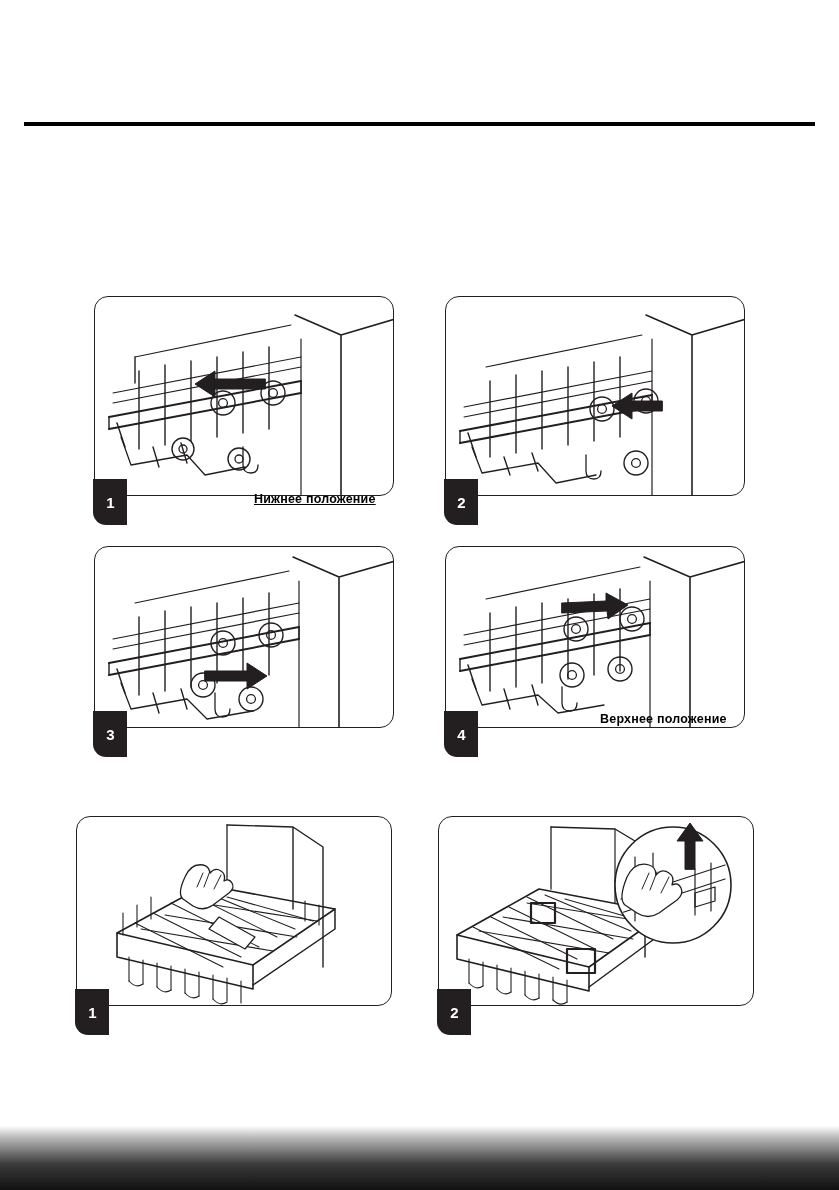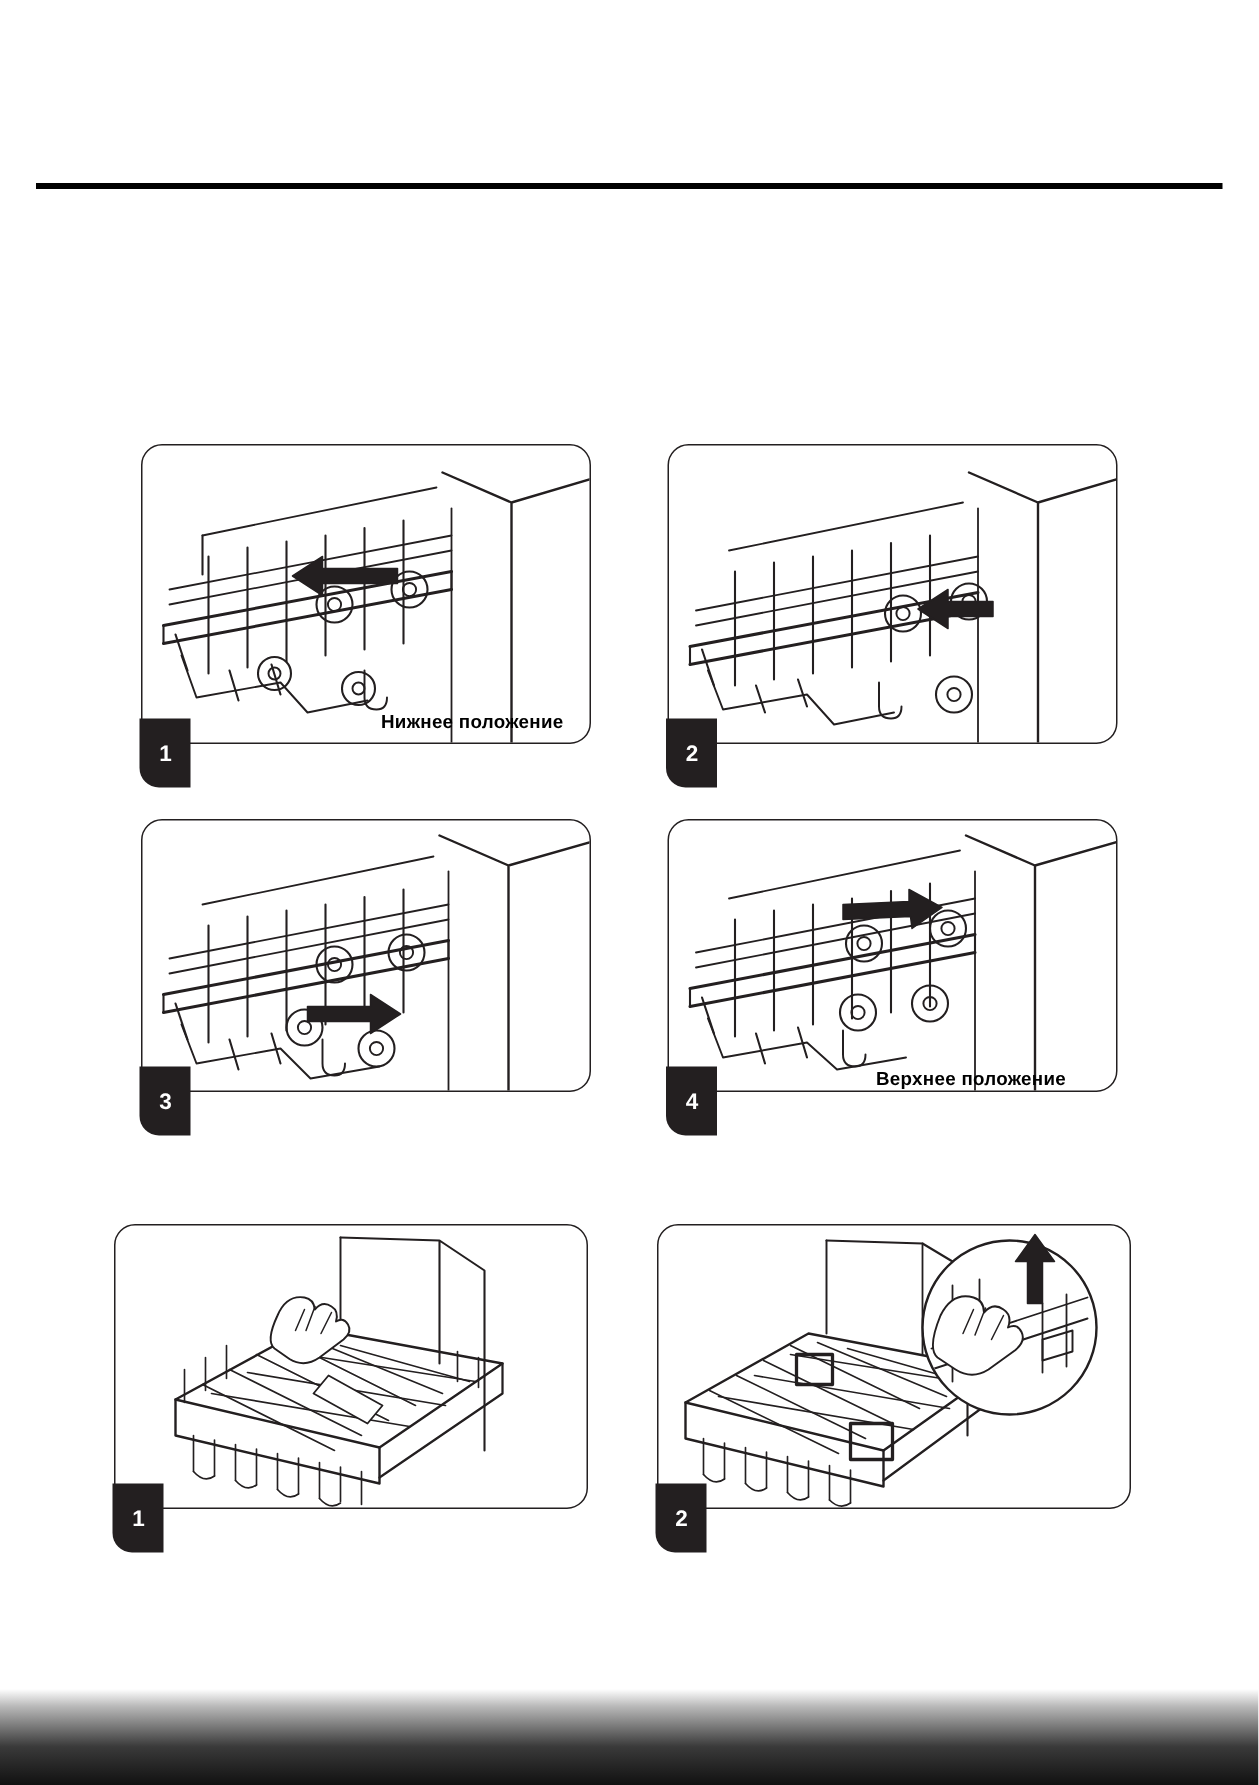--- a/index.html
+++ b/index.html
@@ -116,21 +116,21 @@
       <circle cx="144" cy="162" r="11" stroke-width="1.4"></circle>
       <circle cx="144" cy="162" r="4" stroke-width="1.3"></circle>
 
       <path d="M170 82 L120 82 L120 74 L100 87 L120 100 L120 92 L170 92 Z" fill="#231f20" stroke="#231f20" stroke-width="1"></path>
     </svg>
   </div>
   <div class="badge-wrap" style="left:-1.6px; top:182px;">
     <span>1</span>
   </div>
 </div>
-<div class="caption" style="left:254px; top:474px;">Нижнее положение</div>
+<div class="caption" style="left:254px; top:492px;text-decoration:underline;">Нижнее положение</div>
 
 <div class="panel" style="left:445px; top:296px; width:300px; height:200px;">
   <div class="art">
     <svg viewBox="0 0 300 200" width="300" height="200" fill="none" stroke="#231f20" stroke-width="1.4" stroke-linecap="round" stroke-linejoin="round">
       <path d="M200 18 L246 38 L246 200 M246 38 L300 22" stroke-width="1.6"></path>
       <path d="M206 42 L206 200" stroke-width="1.2"></path>
       <path d="M18 110 L206 74" stroke-width="1.2"></path>
       <path d="M18 120 L206 84" stroke-width="1.2"></path>
       <path d="M14 134 L206 98" stroke-width="2"></path>
       <path d="M14 146 L206 110" stroke-width="2"></path>
@@ -215,21 +215,21 @@
       <circle cx="174" cy="122" r="12" stroke-width="1.4"></circle>
       <circle cx="174" cy="122" r="4.4" stroke-width="1.3"></circle>
 
       <path d="M116 56 L160 54 L160 46 L182 58 L162 72 L161 64 L116 66 Z" fill="#231f20" stroke="#231f20" stroke-width="1"></path>
     </svg>
   </div>
   <div class="badge-wrap" style="left:-1.6px; top:164px;">
     <span>4</span>
   </div>
 </div>
-<div class="caption" style="left:584px; top:712px;">Верхнее положение</div>
+<div class="caption" style="left:600px; top:712px;">Верхнее положение</div>
 
 <div class="panel" style="left:76px; top:816px; width:316px; height:190px;">
   <div class="art">
     <svg viewBox="0 0 316 190" width="316" height="190" fill="none" stroke="#231f20" stroke-width="1.1" stroke-linecap="round" stroke-linejoin="round">
 
       <path d="M150 8 L216 10 L246 30 L246 150 M216 10 L216 92" stroke-width="1.4"></path>
       <path d="M150 8 L150 70" stroke-width="1.3"></path>
 
       <path d="M40 116 L128 68 L258 92 L176 148 Z" stroke-width="1.6"></path>
       <path d="M40 116 L40 140 L176 172 L176 148" stroke-width="1.6"></path>

